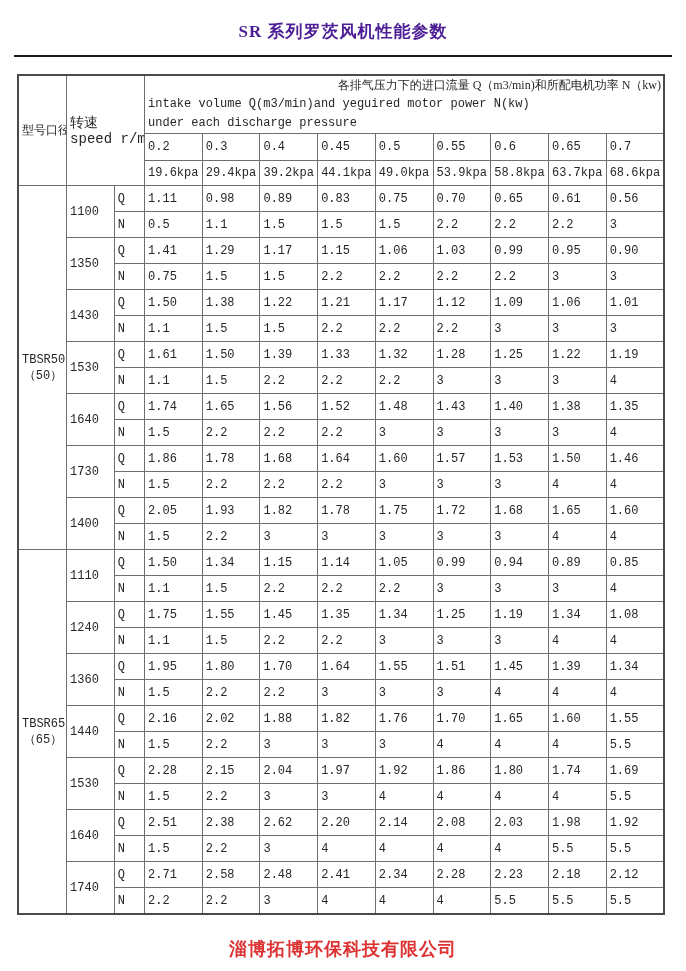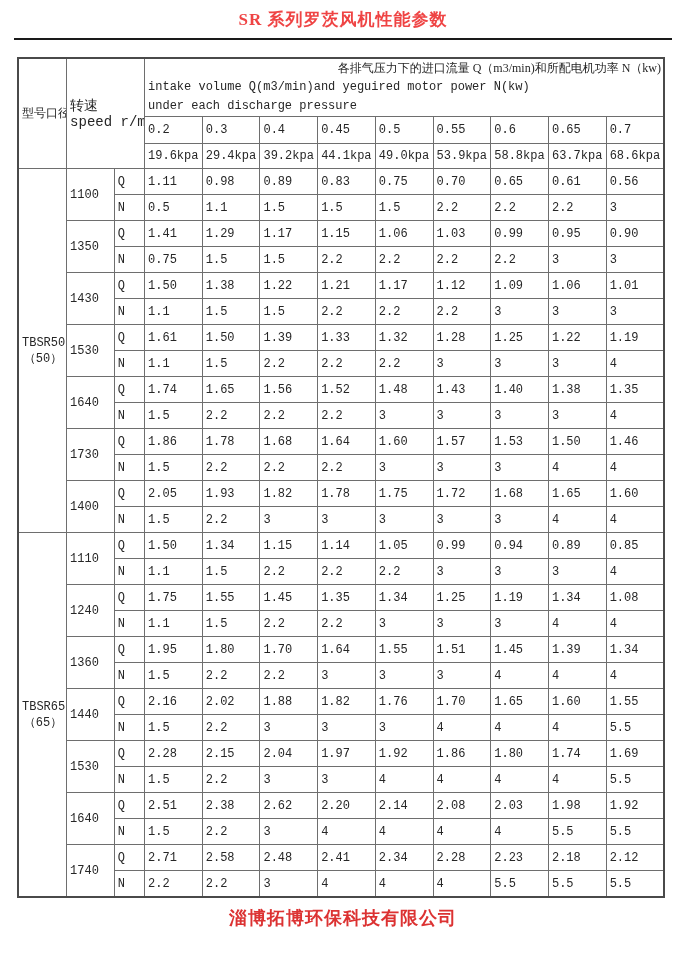--- a/index.html
+++ b/index.html
@@ -11,26 +11,26 @@
     overflow: hidden;
     font-family: "Liberation Serif", serif;
   }
   .page {
     position: relative;
     width: 686px;
     height: 971px;
     background: #ffffff;
   }
   .doc-title {
-    margin: 0;
+    margin: 12px;
     padding-top: 8px;
     text-align: center;
     font-size: 17px;
     font-weight: bold;
-    color: #ef4444;
+    color: #4c1d95;
     letter-spacing: 1px;
     font-family: "Liberation Serif", serif;
   }
   .title-rule {
     height: 2px;
     background: #1a1a1a;
     margin: 7px 14px 0 14px;
   }
   table.spec {
     border-collapse: collapse;
@@ -72,21 +72,21 @@
     font-family: "Liberation Serif", serif;
     padding: 0;
   }
   .speed-hdr-cell {
     font-size: 14px;
     line-height: 17px;
     padding-left: 3px;
   }
   .speed-hdr-cell .cn { font-family: "Liberation Serif", serif; }
   .footer-company {
-    margin-top: 8px;
+    margin-top: 22px;
     text-align: center;
     font-size: 18px;
     font-weight: bold;
     color: #dc3232;
     font-family: "Liberation Serif", serif;
     letter-spacing: 1px;
   }
 </style>
 </head>
 <body>

